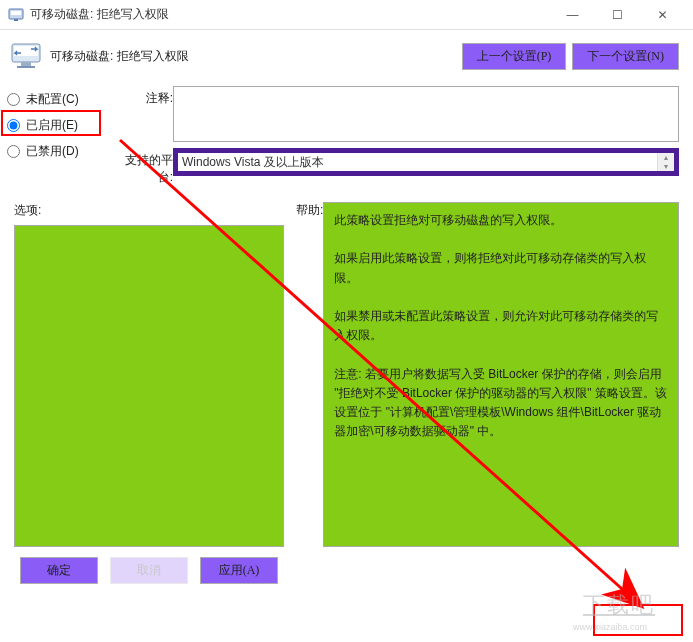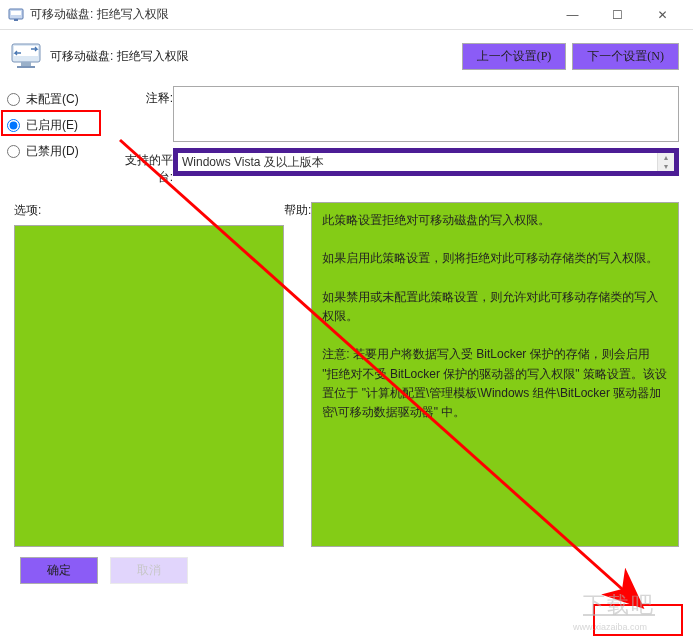--- a/index.html
+++ b/index.html
@@ -97,20 +97,21 @@
     }
     .platform-box .scroll-stub {
       position: absolute; right: 0; top: 0; bottom: 0; width: 17px;
       background: #f0f0f0; border-left: 1px solid #ddd;
       display: flex; flex-direction: column; justify-content: space-between;
     }
     .platform-box .scroll-stub span { font-size: 8px; color: #888; text-align: center; }
     .lower-area {
       display: flex;
       padding: 10px 14px 0 14px;
+      gap: 12px;
     }
     .options-col { width: 270px; display: flex; flex-direction: column; }
     .help-col { flex: 1; display: flex; flex-direction: row; }
     .col-label { font-size: 12px; color: #222; margin-bottom: 6px; }
     .sunken {
       border: 1px solid #a9a9a9;
       background: #84cc16;
       flex: 1;
       height: 345px;
       overflow: auto;
@@ -246,20 +247,21 @@
 如果禁用或未配置此策略设置，则允许对此可移动存储类的写入权限。
 
 注意: 若要用户将数据写入受 BitLocker 保护的存储，则会启用 "拒绝对不受 BitLocker 保护的驱动器的写入权限" 策略设置。该设置位于 "计算机配置\管理模板\Windows 组件\BitLocker 驱动器加密\可移动数据驱动器" 中。</div>
     </div>
   </div>
 </div>
 
 <div class="footer">
   <button class="btn">确定</button>
   <button class="btn" style="opacity:0.25">取消</button>
+  <button class="btn">应用(A)</button>
 </div>
 
 <div class="apply-highlight"></div>
 
 <svg class="arrow-overlay">
   <defs>
     <marker id="ah" markerWidth="14" markerHeight="12" refX="12" refY="6" orient="auto">
       <path d="M0,0 L14,6 L0,12 L4,6 z" fill="#ff0000"></path>
     </marker>
   </defs>

